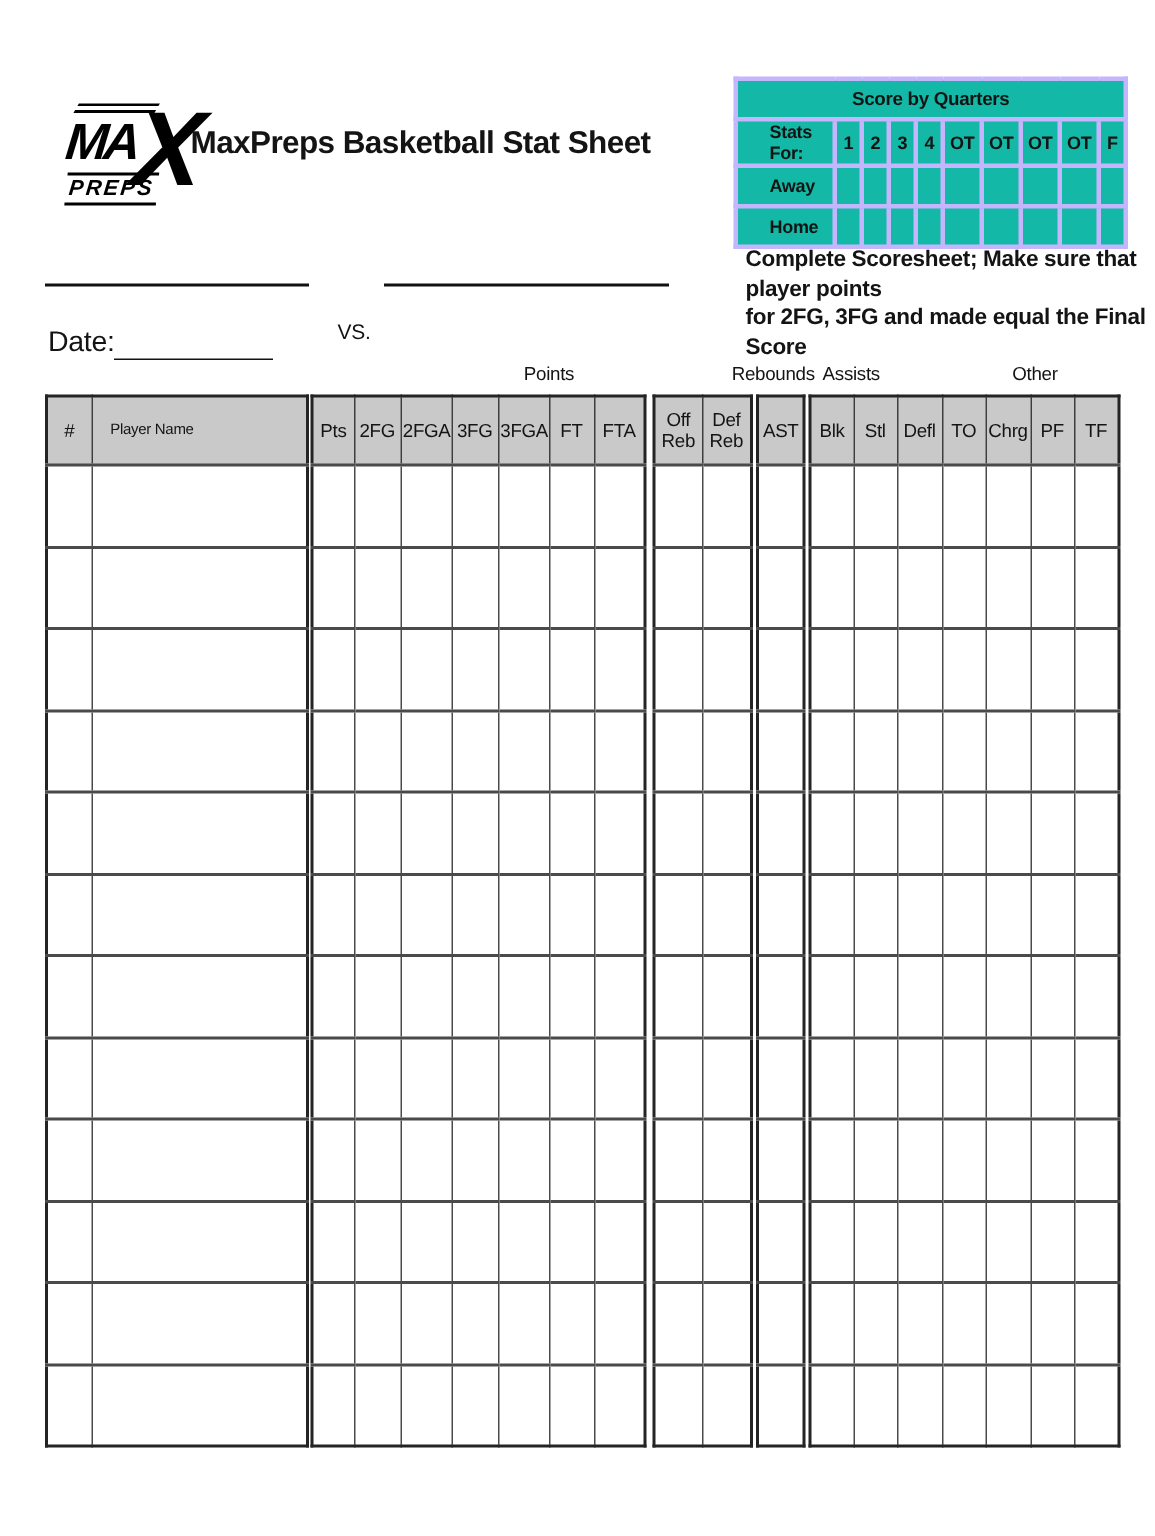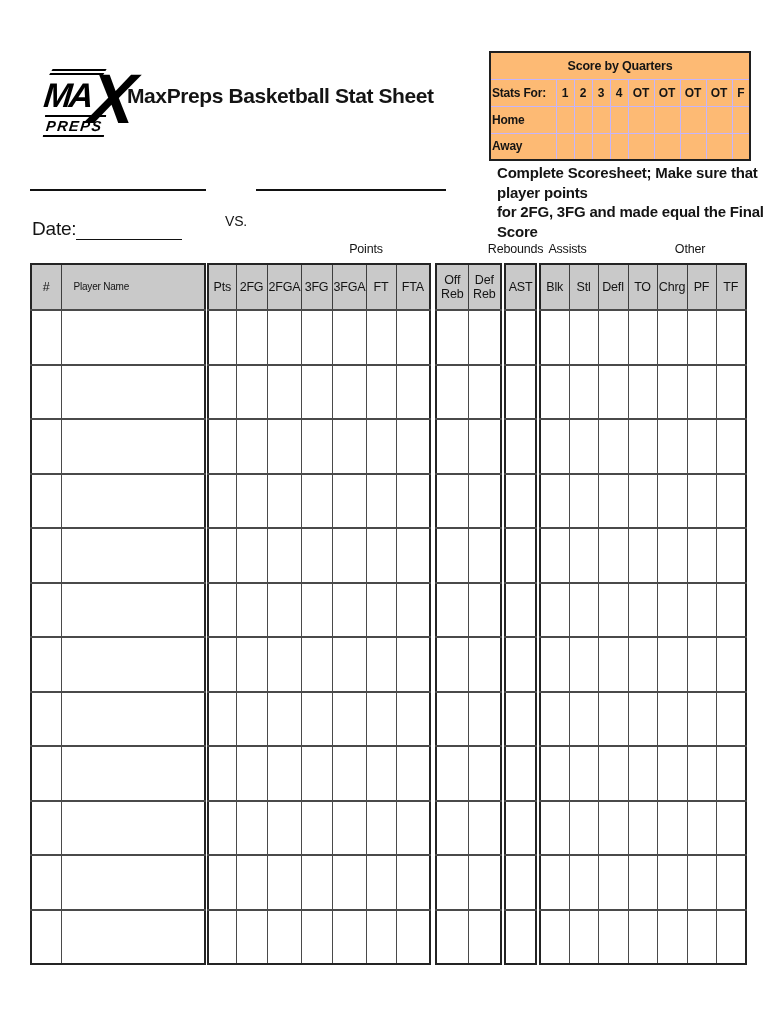--- a/index.html
+++ b/index.html
@@ -24,24 +24,24 @@
   .logo-preps { position:absolute; left:0; top:46px; font-size:14.5px; font-weight:900;
     font-style:italic; letter-spacing:1.5px; padding:1px 2px;
     border-top:2.5px solid #000; border-bottom:2.5px solid #000; transform:skewX(-6deg); }
 
   .sheet-title { position:absolute; left:127px; top:84px; font-size:21px;
     font-weight:bold; letter-spacing:-0.4px; white-space:nowrap; }
 
   
   .score-table { position:absolute; left:489px; top:51px; border-collapse:collapse;
     table-layout:fixed; border:2px solid #1f1f1f; }
-  .score-table td { border:1px solid #c4b5fd; font-size:12px; font-weight:bold;
-    text-align:center; letter-spacing:-0.2px; height:25px; background:#fdba74; }
+  .score-table td { border:3px solid #c4b5fd; font-size:12px; font-weight:bold;
+    text-align:center; letter-spacing:-0.2px; height:25px; background:#14b8a6; }
   .score-table td.sc-title { height:27px; font-size:12.5px; }
-  .score-table td.sc-label { text-align:left; padding-left:1px; height:27px; }
+  .score-table td.sc-label { text-align:left; padding-left:21px; height:27px; }
 
   
   .vs-line { position:absolute; top:170px; height:21px; border-bottom:2px solid #121212; }
   .vs-line.left  { left:30px;  width:176px; }
   .vs-line.right { left:256px; width:190px; }
   .vs-label { position:absolute; left:225px; top:174px; font-size:14px; letter-spacing:-0.2px;margin-top:39px; }
 
   .note { position:absolute; left:497px; top:163px; width:276px; font-size:15px;
     font-weight:bold; line-height:19.5px; letter-spacing:-0.2px; }
 
@@ -97,33 +97,33 @@
         <td>2</td>
         <td>3</td>
         <td>4</td>
         <td>OT</td>
         <td>OT</td>
         <td>OT</td>
         <td>OT</td>
         <td>F</td>
       </tr>
       <tr>
-        <td class="sc-label">Home</td>
+        <td class="sc-label">Away</td>
         <td></td>
         <td></td>
         <td></td>
         <td></td>
         <td></td>
         <td></td>
         <td></td>
         <td></td>
         <td></td>
       </tr>
       <tr>
-        <td class="sc-label">Away</td>
+        <td class="sc-label">Home</td>
         <td></td>
         <td></td>
         <td></td>
         <td></td>
         <td></td>
         <td></td>
         <td></td>
         <td></td>
         <td></td>
       </tr>

